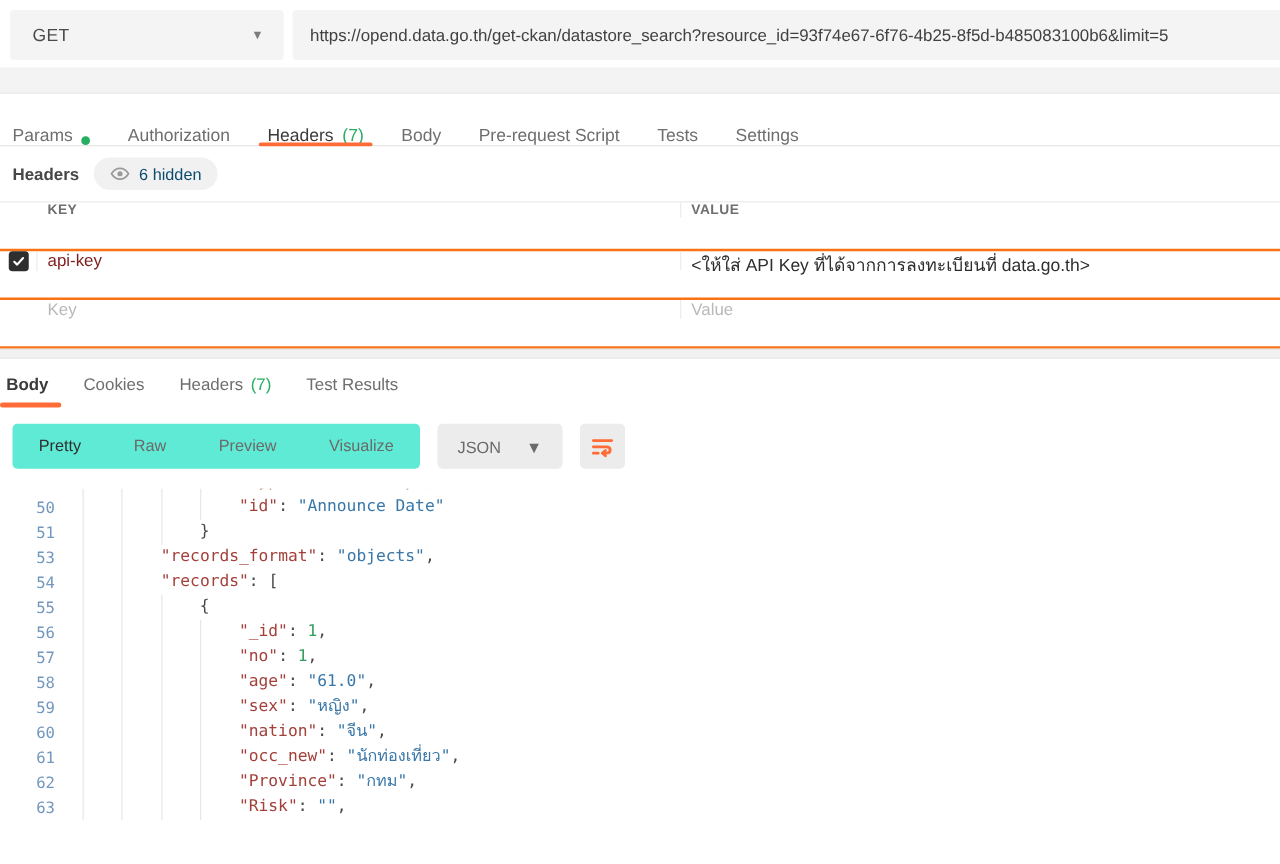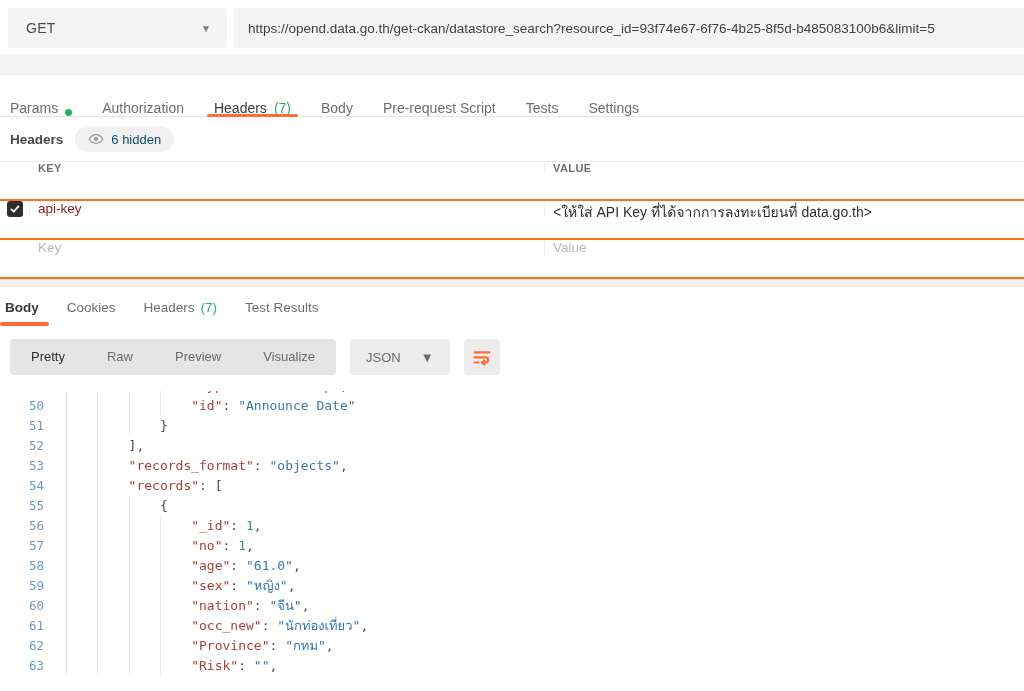--- a/index.html
+++ b/index.html
@@ -55,21 +55,21 @@
   .resp-tabs { display: flex; height: 38px; align-items: stretch; margin-top: 1px; }
   .rtab { position: relative; display: flex; align-items: center; gap: 6px; padding: 0 14px;
     font-size: 13.5px; color: #6e6e6e; cursor: pointer; }
   .rtab.first { padding-left: 5px; }
   .rtab.active { color: #3a3a3a; font-weight: 600; }
   .rtab.active::after { content: ""; position: absolute; left: 0; right: 4px; bottom: 0;
     height: 4px; background: #FF6C37; border-radius: 2px; }
 
   
   .toolbar { display: flex; gap: 14px; margin: 13px 0 0 10px; }
-  .seg-group { display: flex; background: #e5e5e5; border-radius: 4px; height: 36px; align-items: center; }
+  .seg-group { display: flex; background: #5eead4; border-radius: 4px; height: 36px; align-items: center; }
   .seg { padding: 0 21px; font-size: 13px; color: #6a6a6a; cursor: pointer; line-height: 36px; }
   .seg.active { color: #2f2f2f; }
   .json-select { display: flex; align-items: center; gap: 20px; background: #ececec; border-radius: 4px;
     height: 36px; padding: 0 16px; cursor: pointer; }
   .json-select span { font-size: 13px; color: #6a6a6a; }
   .icon-btn { width: 36px; height: 36px; background: #ececec; border-radius: 4px;
     display: flex; align-items: center; justify-content: center; cursor: pointer; }
 
   
   .code-area { margin-top: 16px; overflow: hidden; height: 302px;
@@ -244,28 +244,20 @@
       <div class="cl">
         <span class="ln">51</span>
         <span class="cc">
           <span class="guide"></span>
           <span class="guide"></span>
           <span class="guide"></span>
           <span class="tok-punct">}</span>
         </span>
       </div>
       <div class="cl">
-        <span class="ln">52</span>
-        <span class="cc">
-          <span class="guide"></span>
-          <span class="guide"></span>
-          <span class="tok-punct">],</span>
-        </span>
-      </div>
-      <div class="cl">
         <span class="ln">53</span>
         <span class="cc">
           <span class="guide"></span>
           <span class="guide"></span>
           <span class="tok-key">"records_format"</span>
           <span class="tok-punct">: </span>
           <span class="tok-str">"objects"</span>
           <span class="tok-punct">,</span>
         </span>
       </div>

